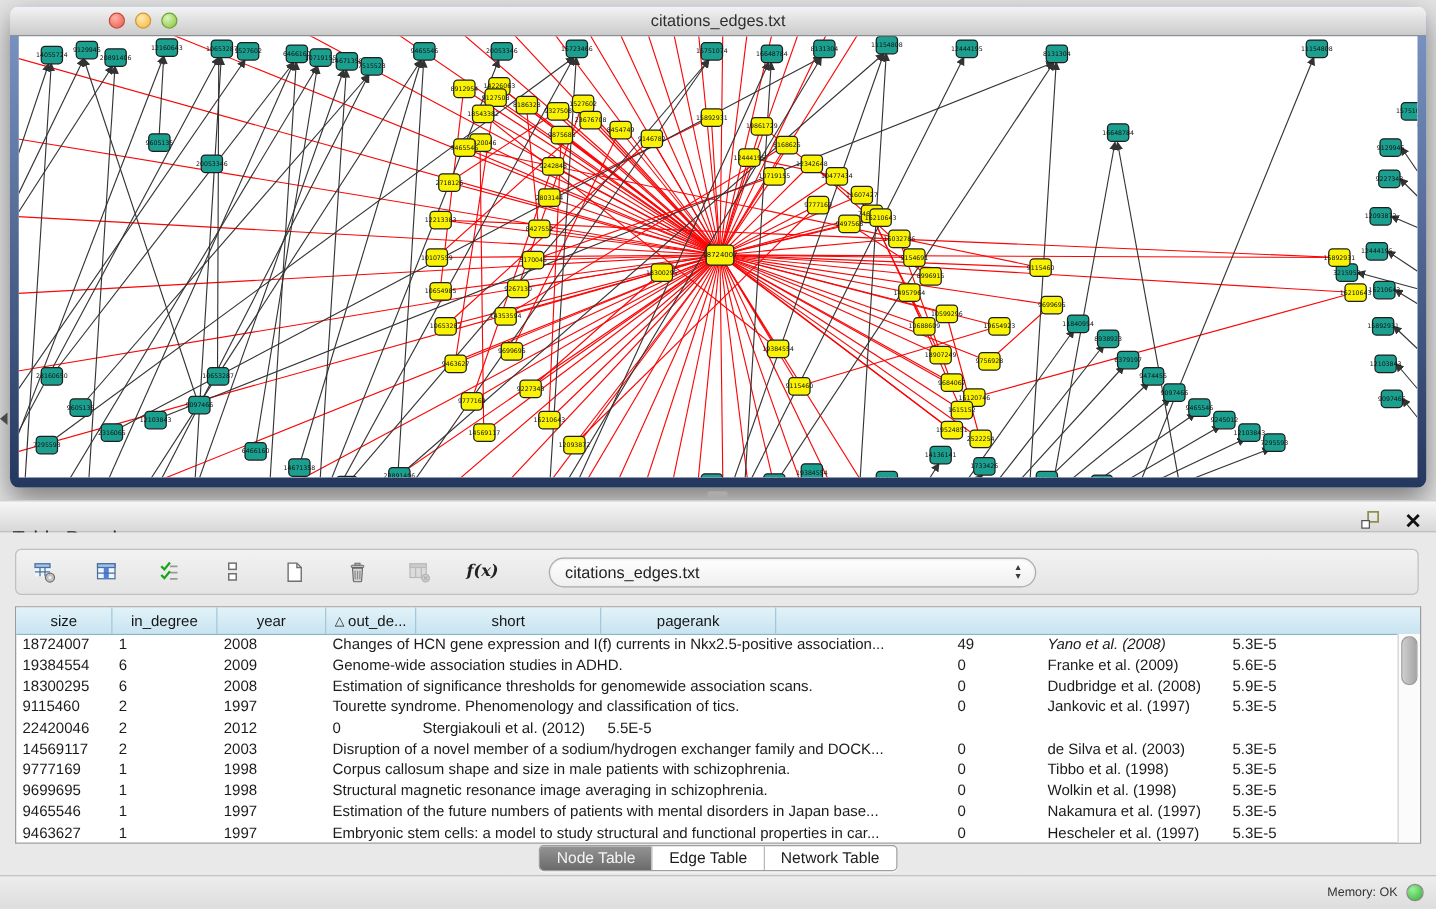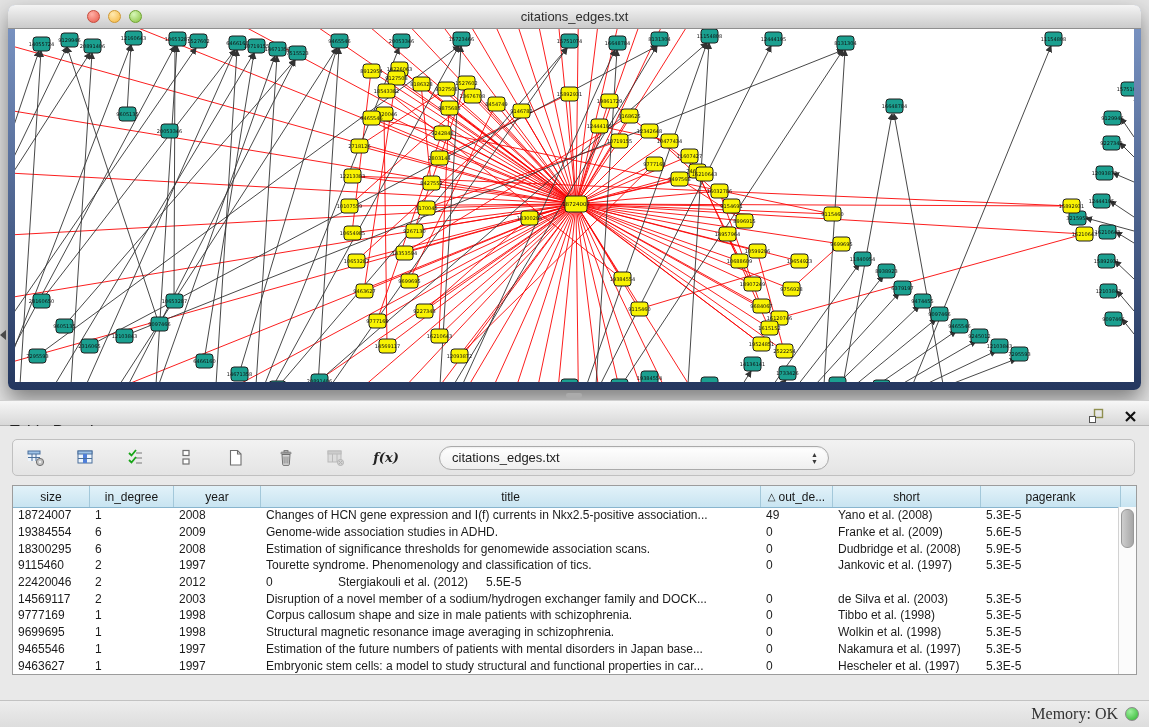--- a/index.html
+++ b/index.html
@@ -51,21 +51,21 @@
     background:linear-gradient(90deg,#cecece,#a6a6a6);border:1px solid #989898;}
   .tabs{position:absolute;left:0;right:0;top:250px;display:flex;justify-content:center;}
   .seg{display:flex;border:1px solid #9e9e9e;border-radius:4px;overflow:hidden;height:19px;
     background:#fff;box-shadow:0 1px 0 rgba(255,255,255,.8);}
   .seg-item{padding:0 13px;font-size:12.5px;line-height:19px;color:#1d1d1d;border-right:1px solid #b9b9b9;}
   .seg-item:last-child{border-right:none;}
   .seg-item.active{background:linear-gradient(#949494,#6b6b6b);color:#f4f4f4;}
   .statusbar{position:absolute;left:0;bottom:0;width:1149px;height:27px;box-sizing:border-box;
     background:linear-gradient(#ededed,#dddddd);border-top:1px solid #c2c2c2;
     display:flex;align-items:center;justify-content:flex-end;gap:7px;padding-right:10px;}
-  .mem-label{font-size:16px;color:#333;font-family:Liberation Serif, serif;}
+  .mem-label{font-size:10px;color:#333;}
   .led{width:14px;height:14px;border-radius:50%;border:1px solid #8a8a8a;box-sizing:border-box;
     background:radial-gradient(circle at 35% 30%,#9df09d,#2db42d);}
 </style>
 </head>
 <body>
 
 <div class="window">
   <div class="titlebar">
     <span class="traffic t-red"></span>
     <span class="traffic t-yellow"></span>
@@ -643,42 +643,39 @@
     <div class="thead" id="thead">
         <div class="th" style="width: 77px;">
           <span>size</span>
         </div>
         <div class="th" style="width: 84px;">
           <span>in_degree</span>
         </div>
         <div class="th" style="width: 87px;">
           <span>year</span>
         </div>
-        <div class="th" style="width: 500px;">
-          <span>title</span>
-        </div>
         <div class="th" style="width: 72px;">
           <span class="sort-tri">△</span>
           <span>out_de...</span>
         </div>
         <div class="th" style="width: 148px;">
           <span>short</span>
         </div>
         <div class="th" style="width: 140px;">
           <span>pagerank</span>
         </div>
       </div>
     <div class="tbody" id="tbody">
         <div class="tr">
           <div class="td" style="width: 77px;">18724007</div>
           <div class="td" style="width: 84px;">1</div>
           <div class="td" style="width: 87px;">2008</div>
           <div class="td" style="width: 500px;">Changes of HCN gene expression and I(f) currents in Nkx2.5-positive association...</div>
           <div class="td" style="width: 72px;">49</div>
-          <div class="td" style="width: 148px;">Yano et al. (2008)</div>
+          <div class="td" style="width: 148px; font-style: italic;">Yano et al. (2008)</div>
           <div class="td" style="width: 140px;">5.3E-5</div>
         </div>
         <div class="tr">
           <div class="td" style="width: 77px;">19384554</div>
           <div class="td" style="width: 84px;">6</div>
           <div class="td" style="width: 87px;">2009</div>
           <div class="td" style="width: 500px;">Genome-wide association studies in ADHD.</div>
           <div class="td" style="width: 72px;">0</div>
           <div class="td" style="width: 148px;">Franke et al. (2009)</div>
           <div class="td" style="width: 140px;">5.6E-5</div>
@@ -753,18 +750,25 @@
           <div class="td" style="width: 72px;">0</div>
           <div class="td" style="width: 148px;">Hescheler et al. (1997)</div>
           <div class="td" style="width: 140px;">5.3E-5</div>
         </div>
       </div>
     <div class="vscroll">
       <div class="vthumb"></div>
     </div>
   </div>
 
+  <div class="tabs">
+    <div class="seg" id="seg">
+        <span class="seg-item active">Node Table</span>
+        <span class="seg-item">Edge Table</span>
+        <span class="seg-item">Network Table</span>
+      </div>
+  </div>
 </div>
 
 <div class="statusbar">
   <span class="mem-label">Memory: OK</span>
   <span class="led"></span>
 </div>
 
 </body></html>

